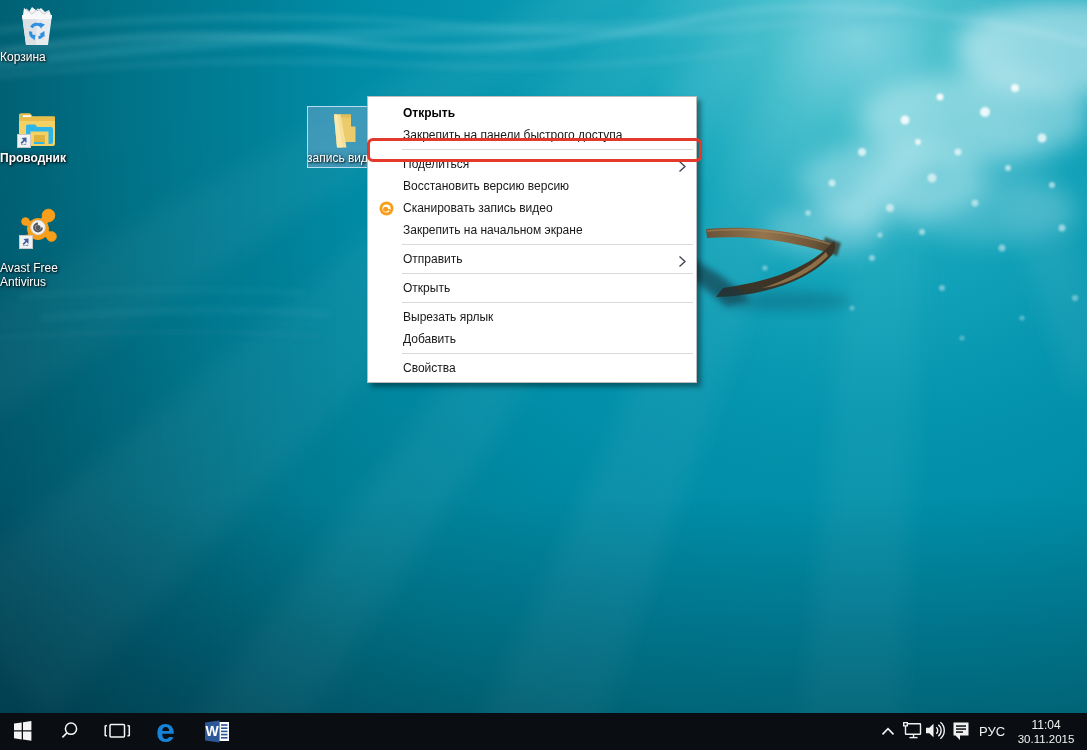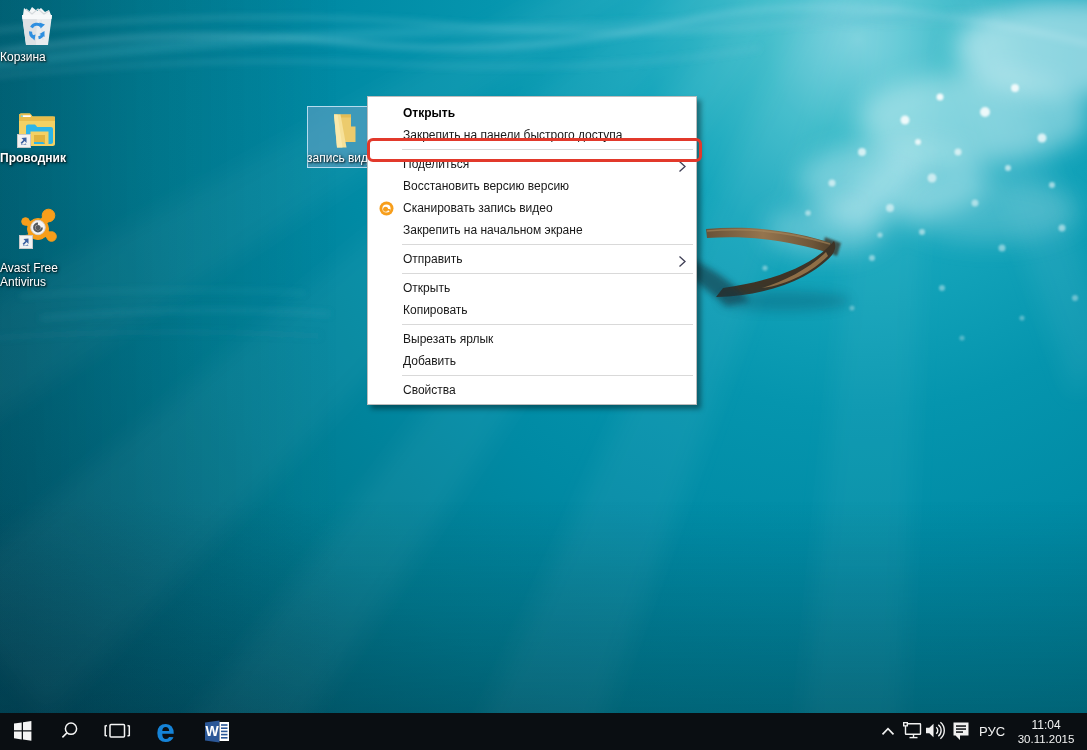--- a/index.html
+++ b/index.html
@@ -235,21 +235,20 @@
         <circle cx="6.6" cy="8.2" r="2.5" fill="#f79e1b"></circle>
         <path d="M10.2,10.8 a4.1,4.1 0 0 0 1.2,-2.6 l-3,-0.4 Z" fill="#f79e1b"></path>
       </svg>Сканировать запись видео</div>
   <div class="mi">Закрепить на начальном экране</div>
   <div class="sep"></div>
   <div class="mi">Отправить<span class="arr"><svg width="9" height="13" viewBox="0 0 9 13">
           <path d="M1.5,1.5 L7,6.5 L1.5,11.5" fill="none" stroke="#3f3f55" stroke-width="1.3"></path>
         </svg></span></div>
   <div class="sep"></div>
   <div class="mi">Открыть</div>
-  <div class="mi">Копировать</div>
   <div class="sep"></div>
   <div class="mi">Вырезать ярлык</div>
   <div class="mi">Добавить</div>
   <div class="sep"></div>
   <div class="mi">Свойства</div>
 </div>
 <div id="redbox"></div>
 
 <div id="taskbar">
   <svg width="1087" height="37" viewBox="0 0 1087 37" style="display:block;">

